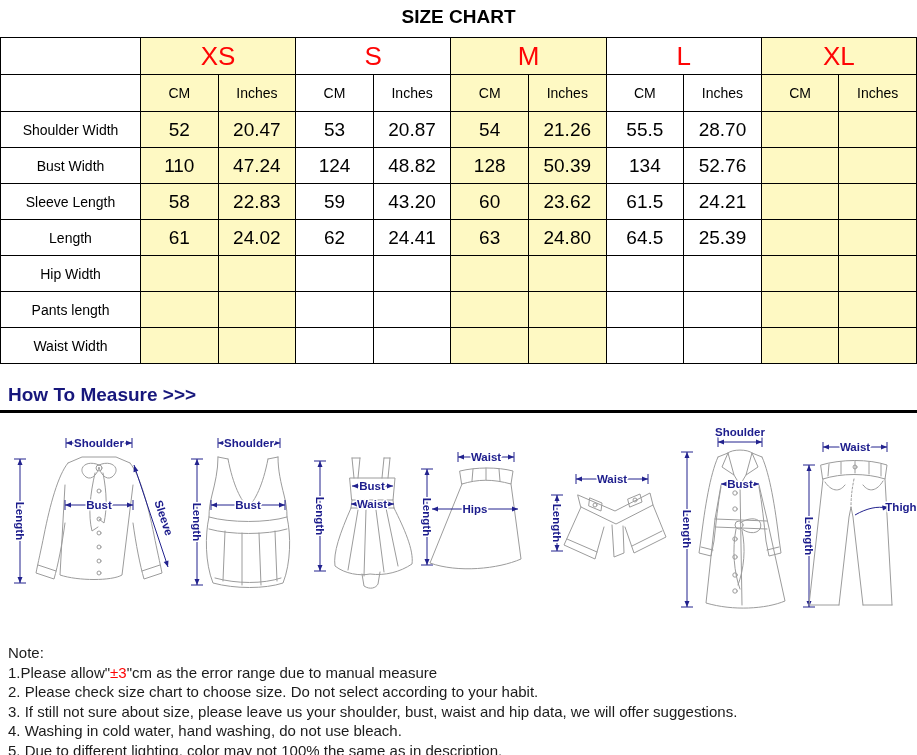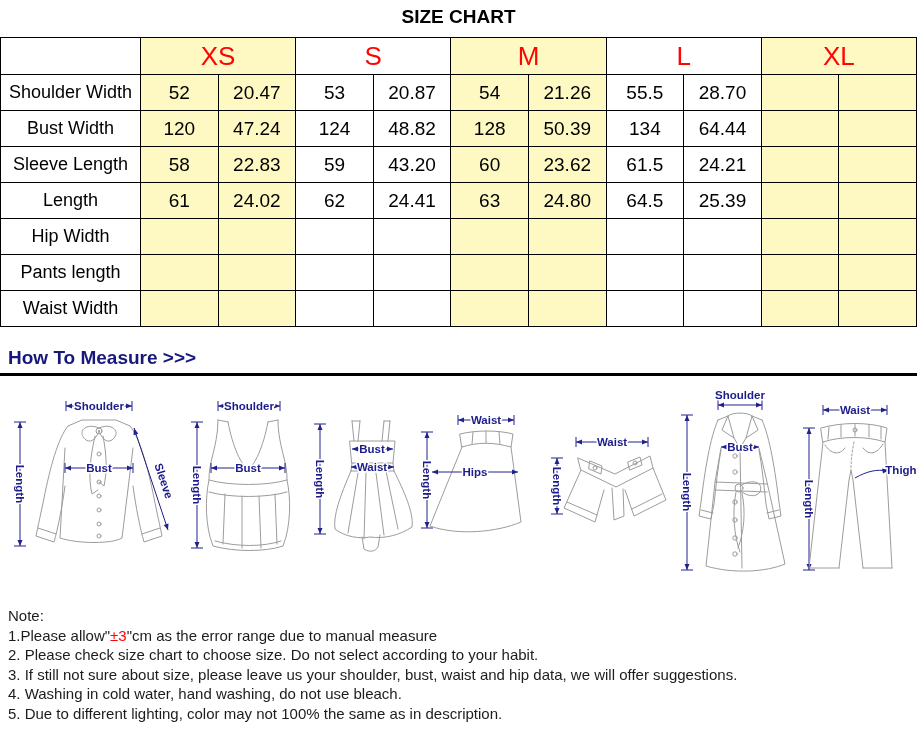--- a/index.html
+++ b/index.html
@@ -11,21 +11,21 @@
 
   table.size{border-collapse:collapse;width:917px;table-layout:fixed}
   table.size col.c0{width:140px}
   table.size th,table.size td{border:1px solid #000;padding:0;text-align:center;
          vertical-align:middle;overflow:hidden;font-weight:400}
   tr.szr{height:37px}
   th.sz{font-size:26px;font-weight:700;color:#fe0505}
   tr.unr{height:37px}
   th.un{font-size:14px;font-weight:700;color:#000}
   tbody tr{height:36px}
-  td.lbl{font-size:18px}
+  td.lbl{font-size:14px}
   td.val{font-size:19px}
   .g{background:#fef9c3}
 
   .mh{margin:20px 0 0 8px;font-size:19px;font-weight:700;color:#17177c;height:24px}
   .dv{height:3px;background:#000;margin-top:2px}
 
   .figs{position:relative;height:206px}
   .figs svg{position:absolute}
   .figs .g2{fill:none;stroke:#9c9c9c;stroke-width:1;stroke-linecap:round;stroke-linejoin:round}
   .figs .a{fill:none;stroke:#22228e;stroke-width:1}
@@ -49,45 +49,58 @@
     </colgroup>
   <thead>
     <tr class="szr">
       <td></td>
       <th class="sz g" colspan="2">XS</th>
       <th class="sz" colspan="2">S</th>
       <th class="sz g" colspan="2">M</th>
       <th class="sz" colspan="2">L</th>
       <th class="sz g" colspan="2">XL</th>
     </tr>
+    <tr class="unr">
+      <td></td>
+      <th class="un g">CM</th>
+      <th class="un g">Inches</th>
+      <th class="un">CM</th>
+      <th class="un">Inches</th>
+      <th class="un g">CM</th>
+      <th class="un g">Inches</th>
+      <th class="un">CM</th>
+      <th class="un">Inches</th>
+      <th class="un g">CM</th>
+      <th class="un g">Inches</th>
+    </tr>
   </thead>
   <tbody>
     <tr>
       <td class="lbl">Shoulder Width</td>
       <td class="val g">52</td>
       <td class="val g">20.47</td>
       <td class="val">53</td>
       <td class="val">20.87</td>
       <td class="val g">54</td>
       <td class="val g">21.26</td>
       <td class="val">55.5</td>
       <td class="val">28.70</td>
       <td class="val g"></td>
       <td class="val g"></td>
     </tr>
     <tr>
       <td class="lbl">Bust Width</td>
-      <td class="val g">120</td>
+      <td class="val g">110</td>
       <td class="val g">47.24</td>
       <td class="val">124</td>
       <td class="val">48.82</td>
       <td class="val g">128</td>
       <td class="val g">50.39</td>
       <td class="val">134</td>
-      <td class="val">64.44</td>
+      <td class="val">52.76</td>
       <td class="val g"></td>
       <td class="val g"></td>
     </tr>
     <tr>
       <td class="lbl">Sleeve Length</td>
       <td class="val g">58</td>
       <td class="val g">22.83</td>
       <td class="val">59</td>
       <td class="val">43.20</td>
       <td class="val g">60</td>

